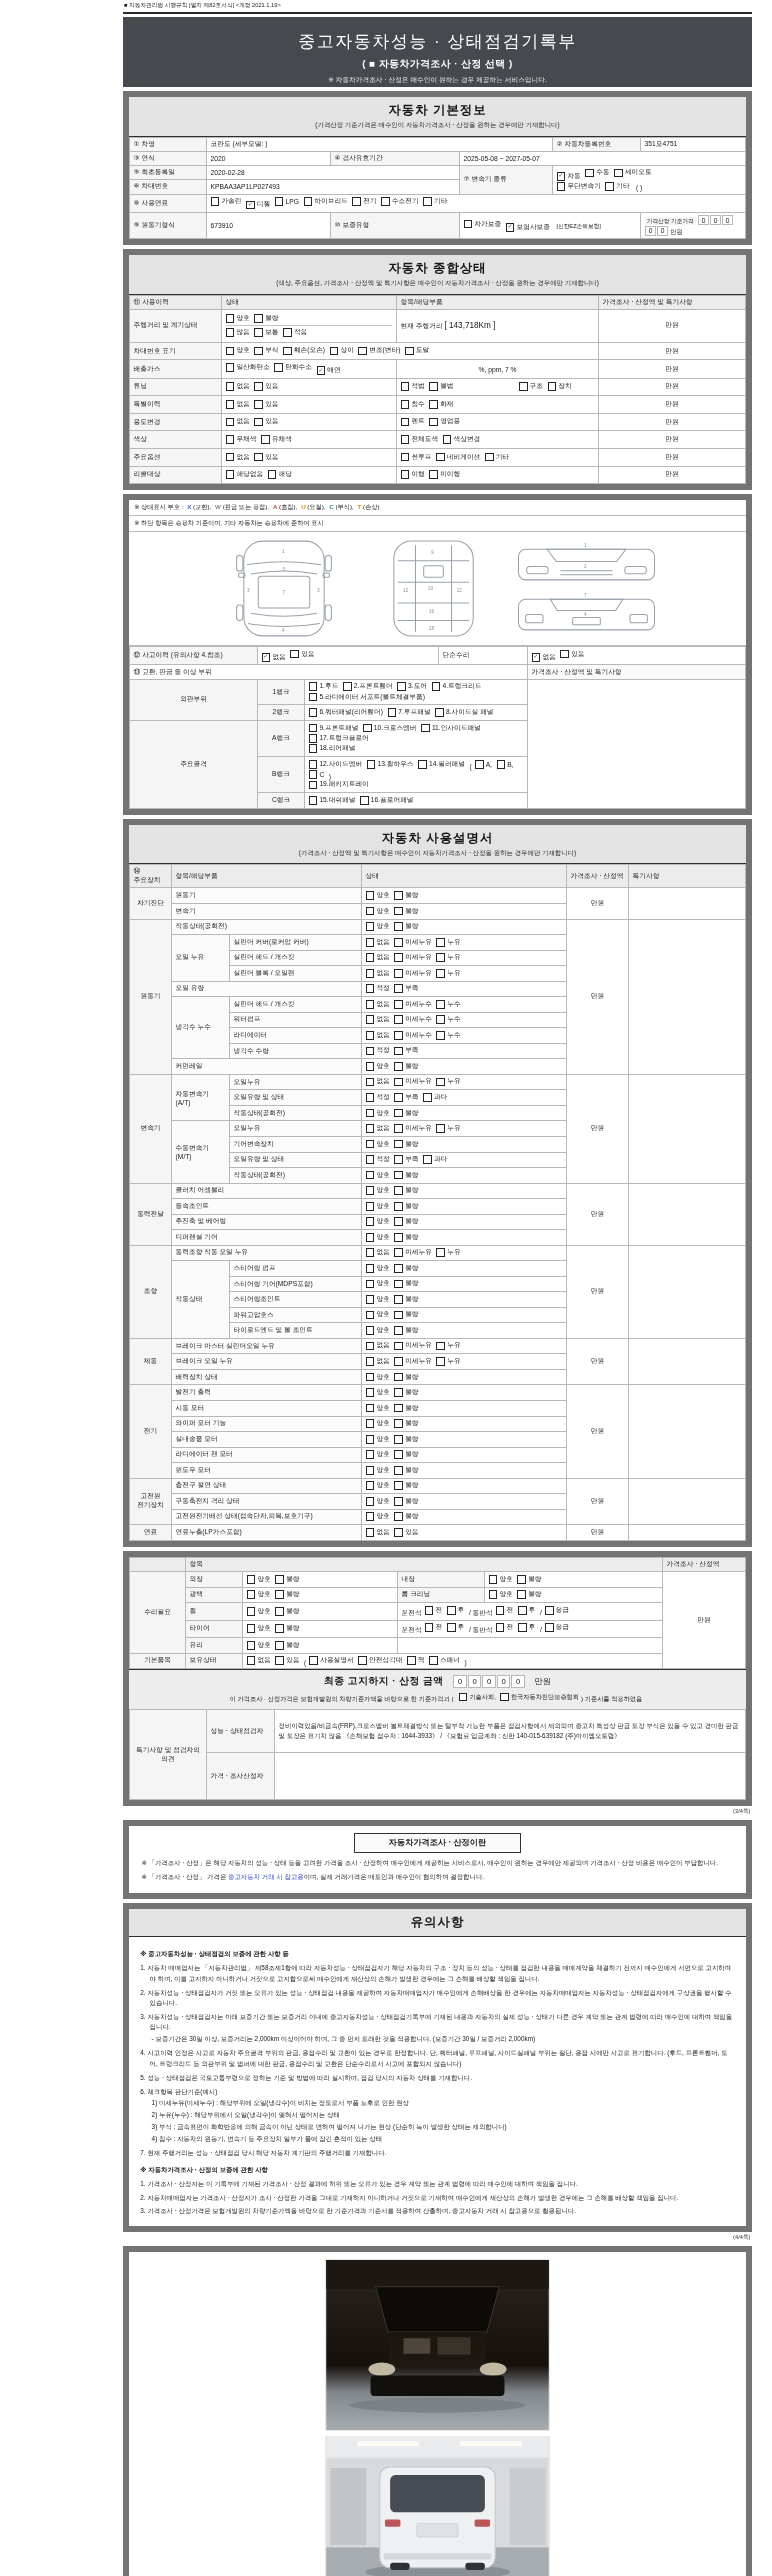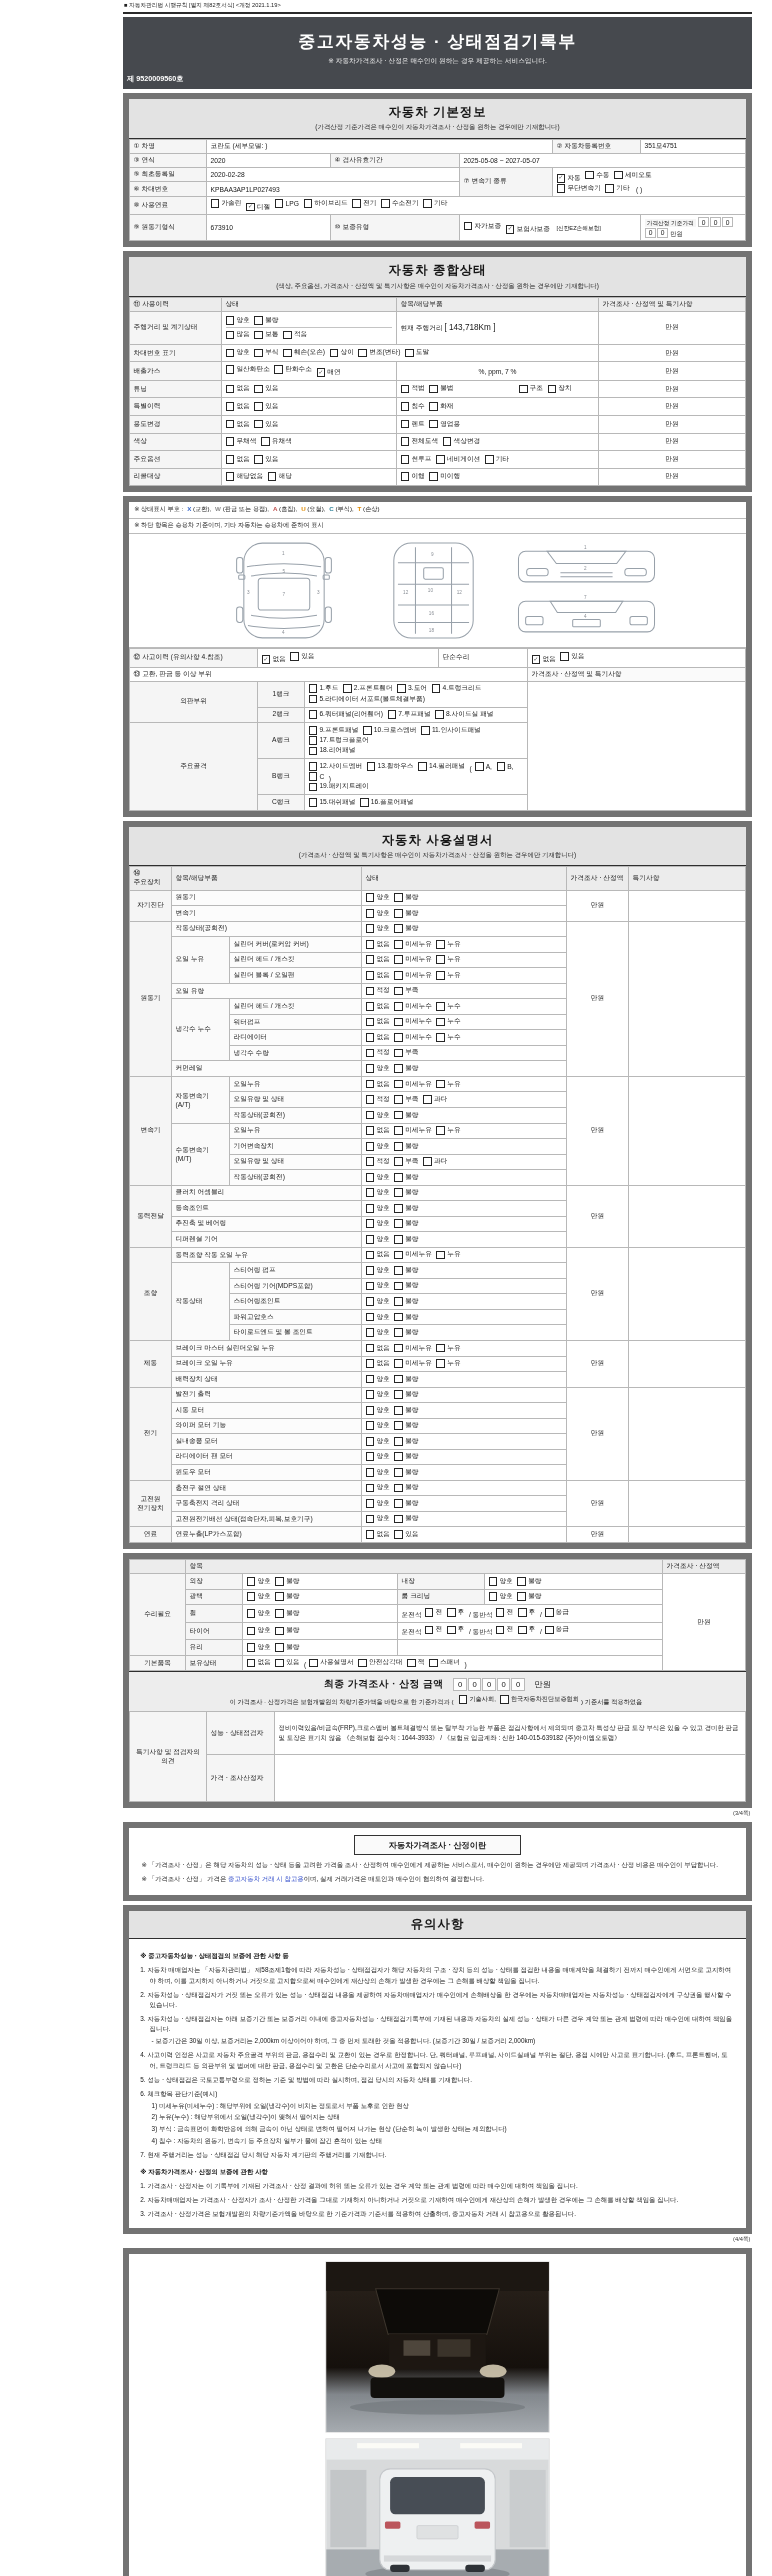--- a/index.html
+++ b/index.html
@@ -2,21 +2,21 @@
 <html style="font-size:8.2px"><head>
 <meta charset="utf-8">
 <style>
   html,body{margin:0;padding:0}
   body{width:773px;height:2576px;background:#fff;overflow:hidden;
        font-family:"Liberation Sans","DejaVu Sans",sans-serif;color:#161616}
   .doc{width:629px;margin-left:123px}
   .formref{font-size:5.7px;color:#222;padding:1.5px 0 2.1px 1px}
   .toprule{height:2.1px;background:#2a2a2a;margin-bottom:3.6px}
   .band{background:#46494e;color:#fff;text-align:center;padding:12.4px 0 2.1px}
-  .band .t{font-size:17px;font-weight:bold;letter-spacing:1.5px}
+  .band .t{font-size:17px;font-weight:normal;letter-spacing:1.5px}
   .band .st{font-size:9.8px;font-weight:bold;margin-top:5.7px;letter-spacing:0.5px}
   .band .sn{font-size:6.7px;margin-top:4.6px;color:#eee}
   .band .docno{text-align:left;font-size:7.2px;font-weight:bold;padding:8.2px 0 2.6px 4.1px}
   .box{border:6px solid #737373;margin-top:4.1px;background:#fff}
   .sec-head{background:#e3e3e3;text-align:center;padding:4.6px 0 5.2px;border-bottom:1px solid #2e2e2e}
   .sec-head .t{font-size:12.4px;font-weight:bold;letter-spacing:1px}
   .sec-head .n{font-size:6.4px;margin-top:2.6px;color:#222}
   table{width:100%;border-collapse:collapse;table-layout:fixed}
   td,th{border:0.5px solid #b8b8b8;font-size:6.7px;padding:2.1px 3.6px;vertical-align:middle;
         word-break:keep-all;overflow:hidden}
@@ -72,22 +72,22 @@
 </head>
 <body>
 
 <div class="doc">
 
   <div class="formref">■ 자동차관리법 시행규칙 [별지 제82호서식] &lt;개정 2021.1.19&gt;</div>
   <div class="toprule"></div>
 
   <div class="band">
     <div class="t">중고자동차성능 · 상태점검기록부</div>
+    <div class="st">( ■ 자동차가격조사 · 산정 선택 )</div>
     <div class="sn">※ 자동차가격조사 · 산정은 매수인이 원하는 경우 제공하는 서비스입니다.</div>
-    <div class="docno">제 9520009560호</div>
   </div>
 
   <div class="box">
     <div class="sec-head">
       <div class="t">자동차 기본정보</div>
       <div class="n">(가격산정 기준가격은 매수인이 자동차가격조사 · 산정을 원하는 경우에만 기재합니다)</div>
     </div>
     <table>
       <colgroup>
           <col style="width:77px">
@@ -1270,21 +1270,21 @@
               </span><span class="cb">
                 <span class="bx"></span>
                 <span>스패너</span>
               </span><span class="seq-t">)</span></td>
       </tr>
     </tbody>
       </table>
 
     <div style="border-top:1px solid #2e2e2e;background:#ededed">
       <div class="final">
-        <span class="fl">최종 가격조사 · 산정 금액</span>
+        <span class="fl">최종 고지하지 · 산정 금액</span>
         <span class="fd"><span class="digit">0</span><span class="digit">0</span><span class="digit">0</span><span class="digit">0</span><span class="digit">0</span></span>
         <span>만원</span>
       </div>
       <div class="final-note"><span class="seq-t">이 가격조사 · 산정가격은 보험개발원의 차량기준가액을 바탕으로 한 기준가격과 (</span><span class="cb">
             <span class="bx"></span>
             <span>기술사회,</span>
           </span><span class="cb">
             <span class="bx"></span>
             <span>한국자동차진단보증협회</span>
           </span><span class="seq-t">) 기준서를 적용하였음</span></div>

